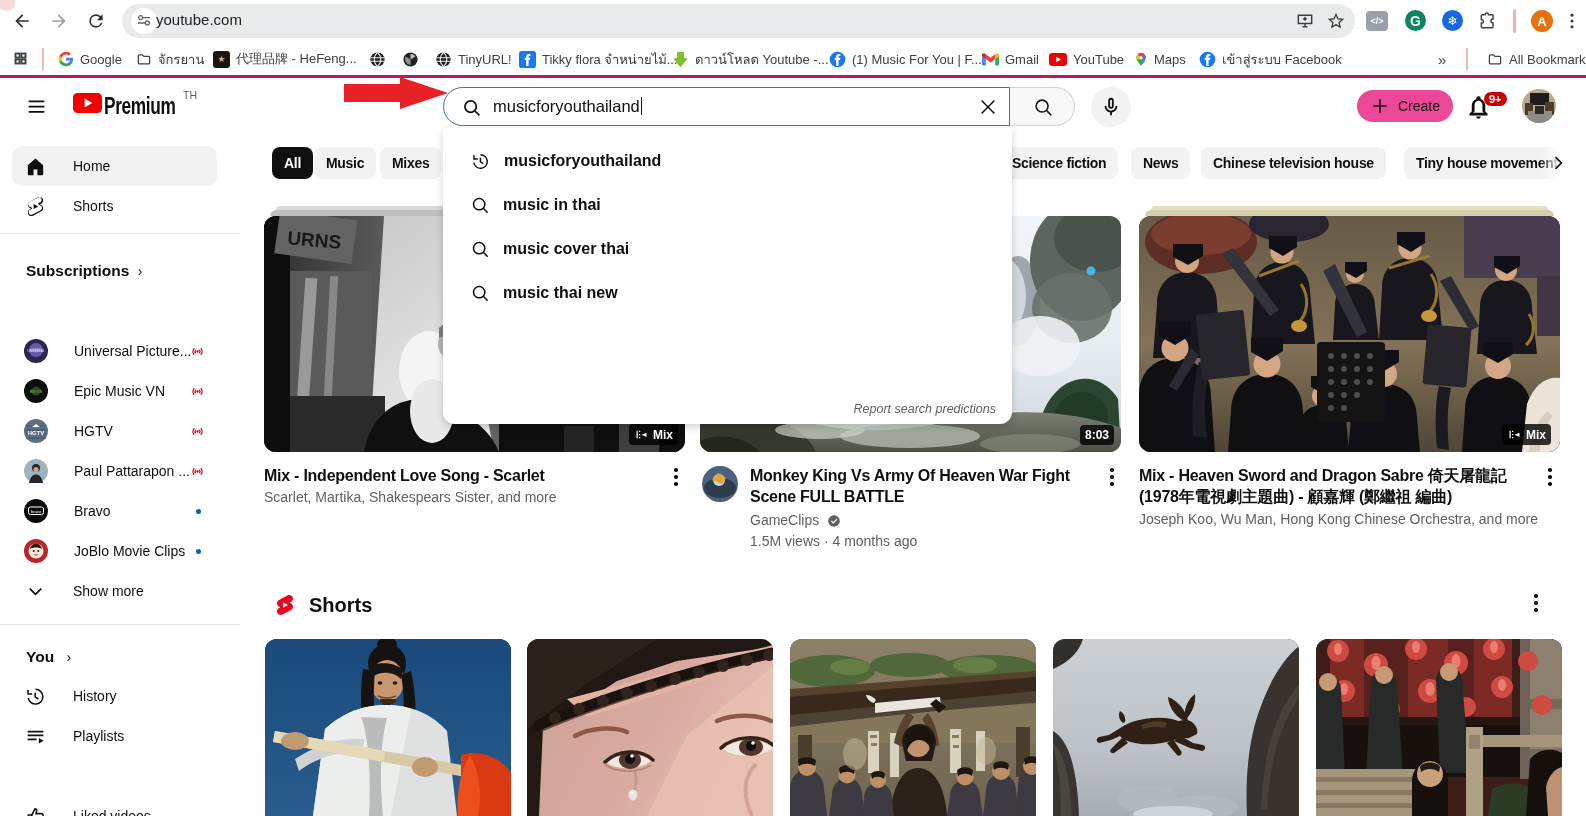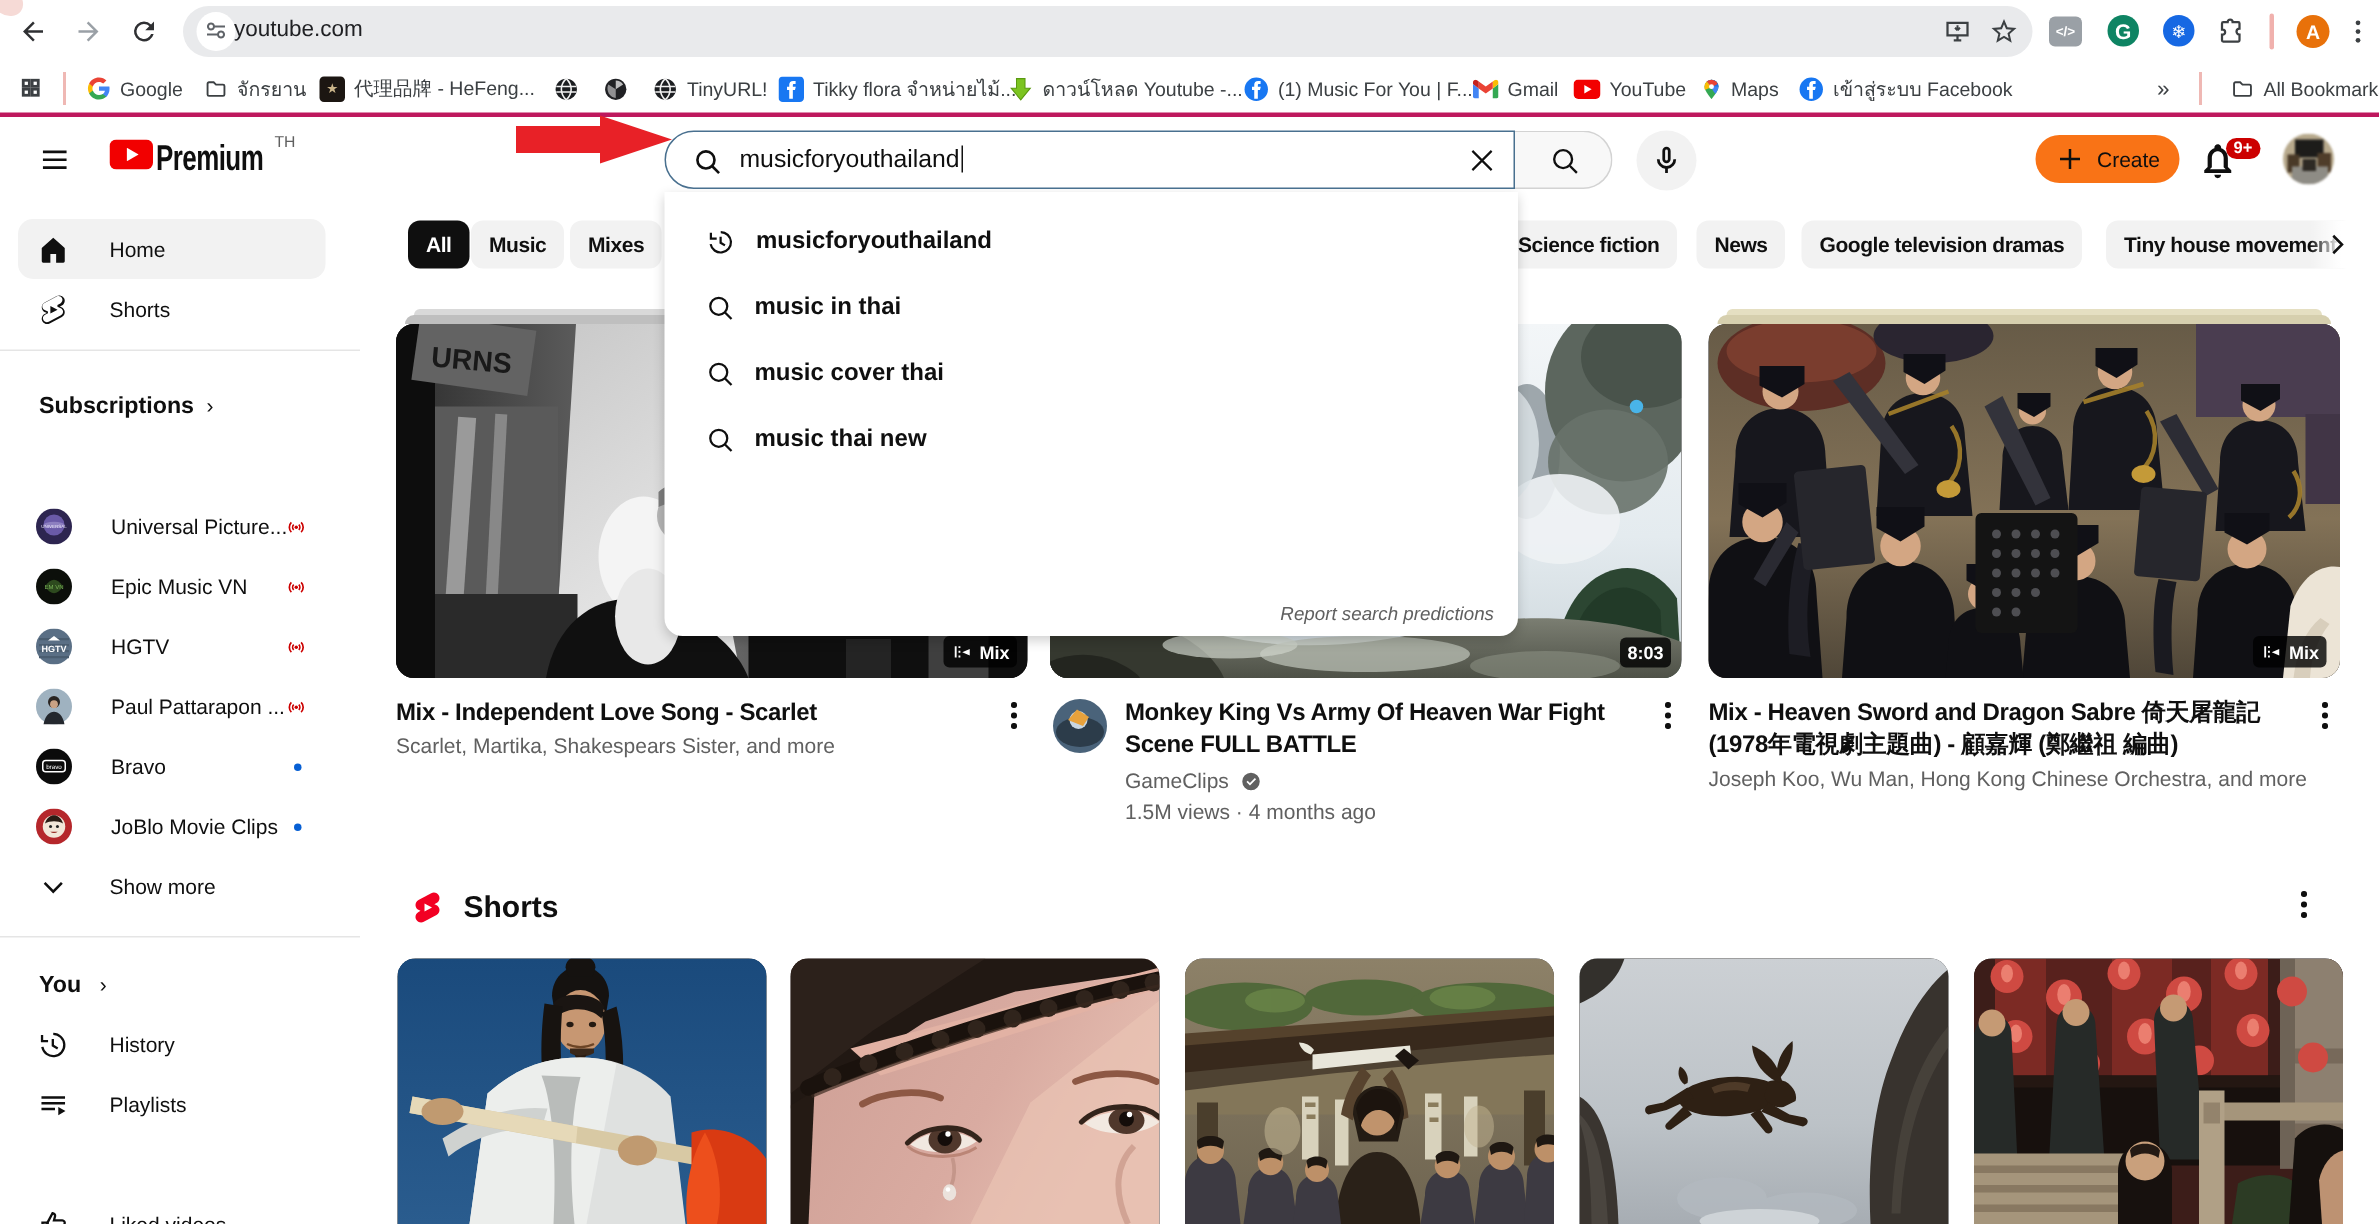--- a/index.html
+++ b/index.html
@@ -22,21 +22,21 @@
   font-size:13px; color:#3c4043; white-space:nowrap; }
 
 
 #masthead { position:absolute; left:0; top:79px; width:1586px; height:56px; background:#fff; }
 #searchbox { position:absolute; left:443px; top:8px; width:567px; height:39px;
   border:1px solid #49708f; border-radius:20px 0 0 20px; background:#fff; z-index:30; }
 #searchbtn { position:absolute; left:1010px; top:8px; width:65px; height:39px;
   border:1px solid #d3d3d3; border-left:none; border-radius:0 20px 20px 0; background:#f8f8f8; z-index:30; }
 #micbtn { position:absolute; left:1091px; top:8px; width:40px; height:40px; border-radius:50%; background:#f2f2f2; z-index:30; }
 #createbtn { position:absolute; left:1357px; top:11px; width:96px; height:32px; border-radius:18px;
-  background:#f97316; display:flex; align-items:center; justify-content:center; gap:8px;
+  background:#ec4899; display:flex; align-items:center; justify-content:center; gap:8px;
   font-size:14px; color:#0f0f0f; }
 #avatar { position:absolute; left:1522px; top:10px; width:34px; height:34px; border-radius:50%; overflow:hidden; }
 
 
 #dropdown { position:absolute; left:443px; top:128px; width:569px; height:296px; background:#fff;
   border-radius:0 0 12px 12px; box-shadow:0 3px 8px rgba(0,0,0,0.18); z-index:25; padding-top:11px; }
 .sug { height:44px; display:flex; align-items:center; padding-left:27px; gap:13px;
   font-size:16px; font-weight:700; color:#0f0f0f; }
 #reportpred { position:absolute; right:16px; bottom:8px; font-size:12.5px; font-style:italic; color:#606060; }
 
@@ -291,21 +291,21 @@
       <rect x="13" y="17" width="9" height="8" fill="#2e2a24"></rect>
     </svg>
   </div>
 </div>
 
 <div class="chip dark" style="left:272px">All</div>
 <div class="chip" style="left:314px">Music</div>
 <div class="chip" style="left:380px">Mixes</div>
 <div class="chip" style="left:1000px">Science fiction</div>
 <div class="chip" style="left:1131px">News</div>
-<div class="chip" style="left:1201px">Google television dramas</div>
+<div class="chip" style="left:1201px">Chinese television house</div>
 <div class="chip" style="left:1404px">Tiny house movement</div>
 <div style="position:absolute;left:1540px;top:147px;width:46px;height:32px;background:linear-gradient(90deg,rgba(255,255,255,0),#fff 45%)"></div>
 <svg style="position:absolute;left:1548px;top:153px;z-index:6" width="20" height="20" viewBox="0 0 24 24" fill="none" stroke="#0f0f0f" stroke-width="2">
       <path d="m9 5 7 7-7 7"></path>
     </svg>
 
 <div id="sidebar">
   <div class="srow" style="top:11px;background:#f2f2f2;font-weight:400">
     <svg class="ic" viewBox="0 0 24 24" fill="#0f0f0f">
           <path d="m12 3.7 8 7.1V20a1 1 0 0 1-1 1h-5v-6h-4v6H5a1 1 0 0 1-1-1v-9.2l8-7.1z"></path>

